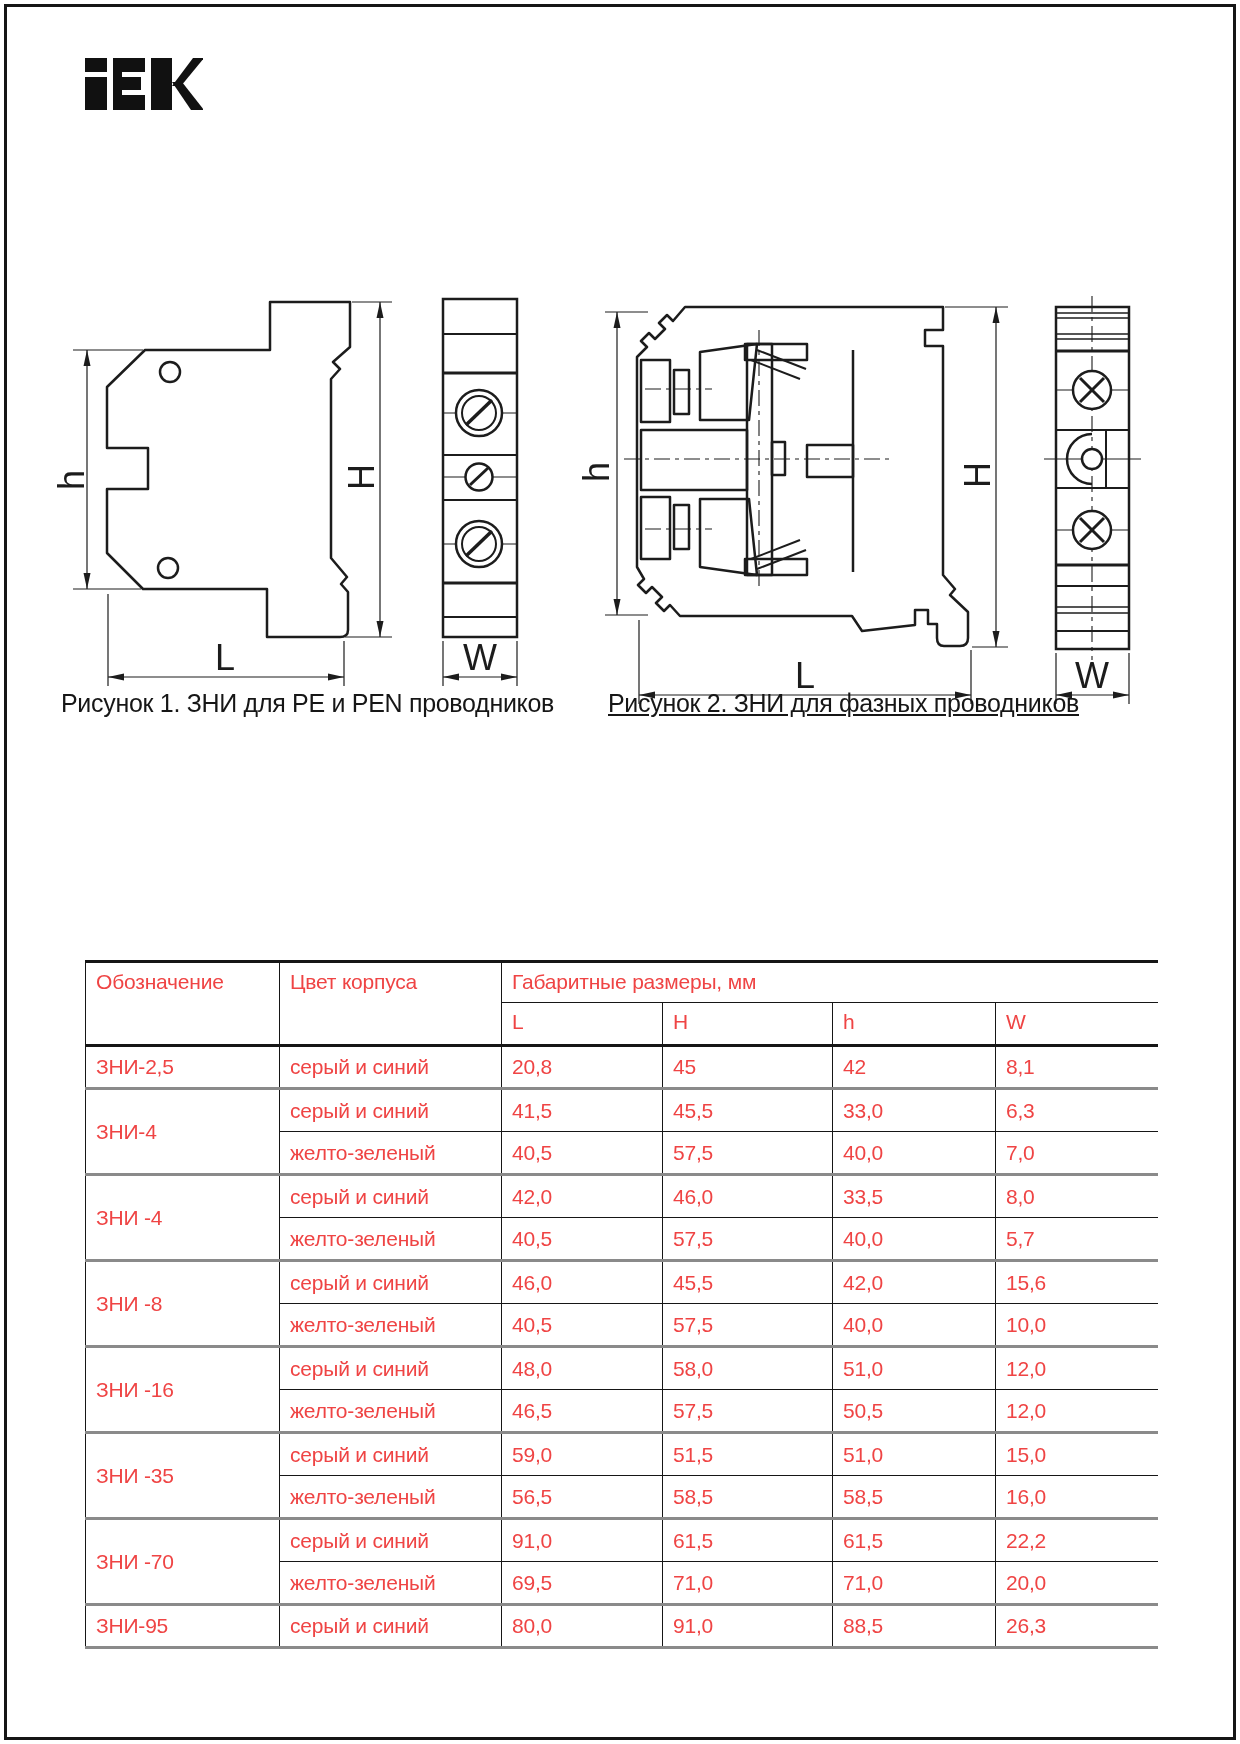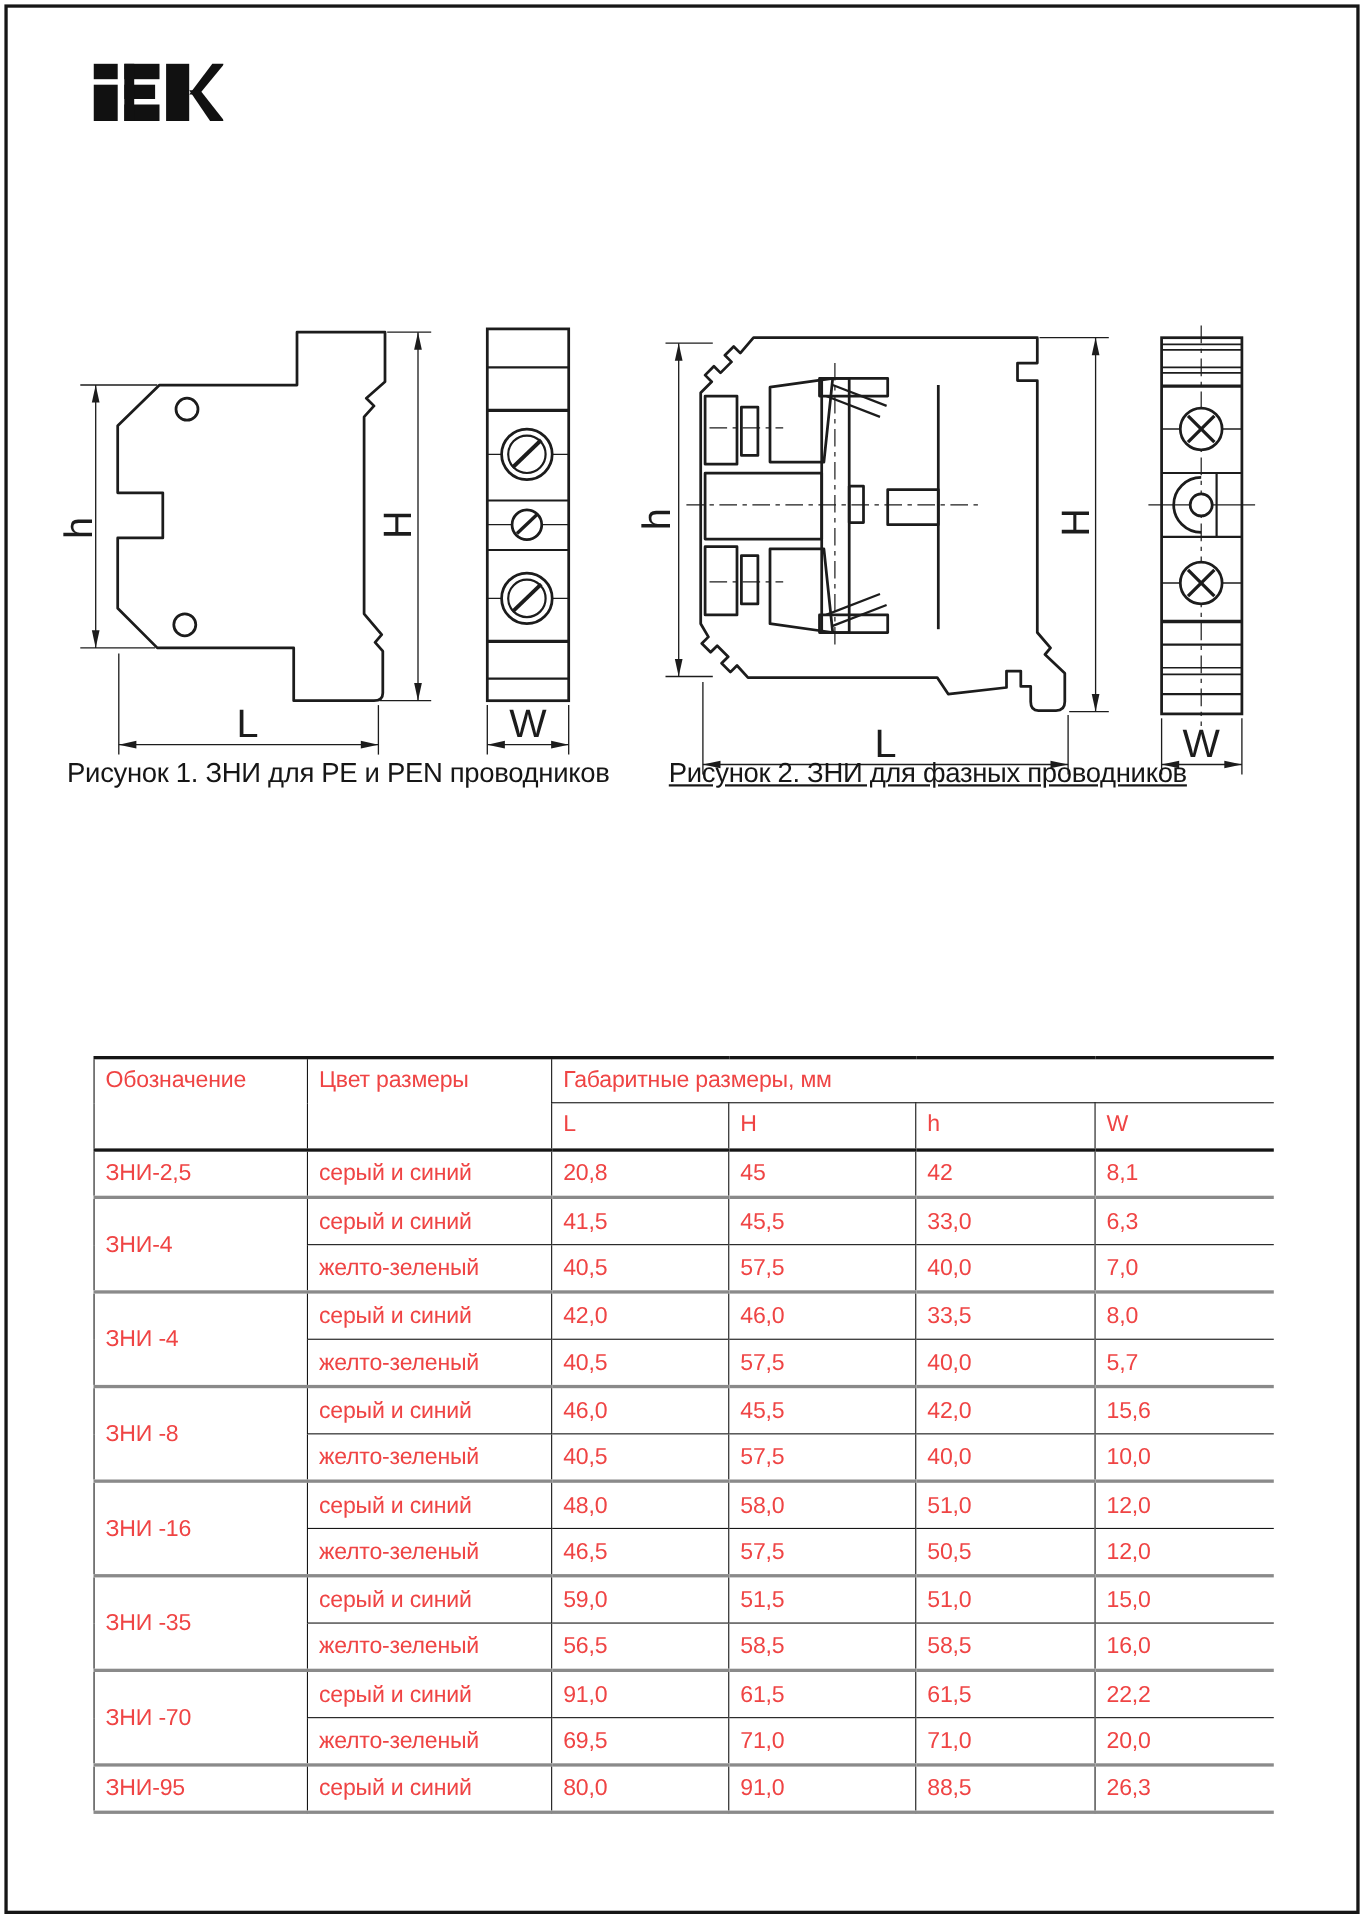--- a/index.html
+++ b/index.html
@@ -245,21 +245,21 @@
       <col style="width:194px">
         <col style="width:222px">
         <col style="width:161px">
       <col style="width:170px">
         <col style="width:163px">
         <col style="width:162px">
     </colgroup>
     <thead>
       <tr class="hr1">
         <th class="th-name" rowspan="2">Обозначение</th>
-        <th class="th-color" rowspan="2">Цвет размеры</th>
+        <th class="th-color" rowspan="2">Цвет корпуса</th>
         <th class="th-dims" colspan="4">Габаритные размеры, мм</th>
       </tr>
       <tr class="hr2">
         <th class="th-sub">L</th>
         <th class="th-sub">H</th>
         <th class="th-sub">h</th>
         <th class="th-sub">W</th>
       </tr>
     </thead>
     <tbody id="tbody">

